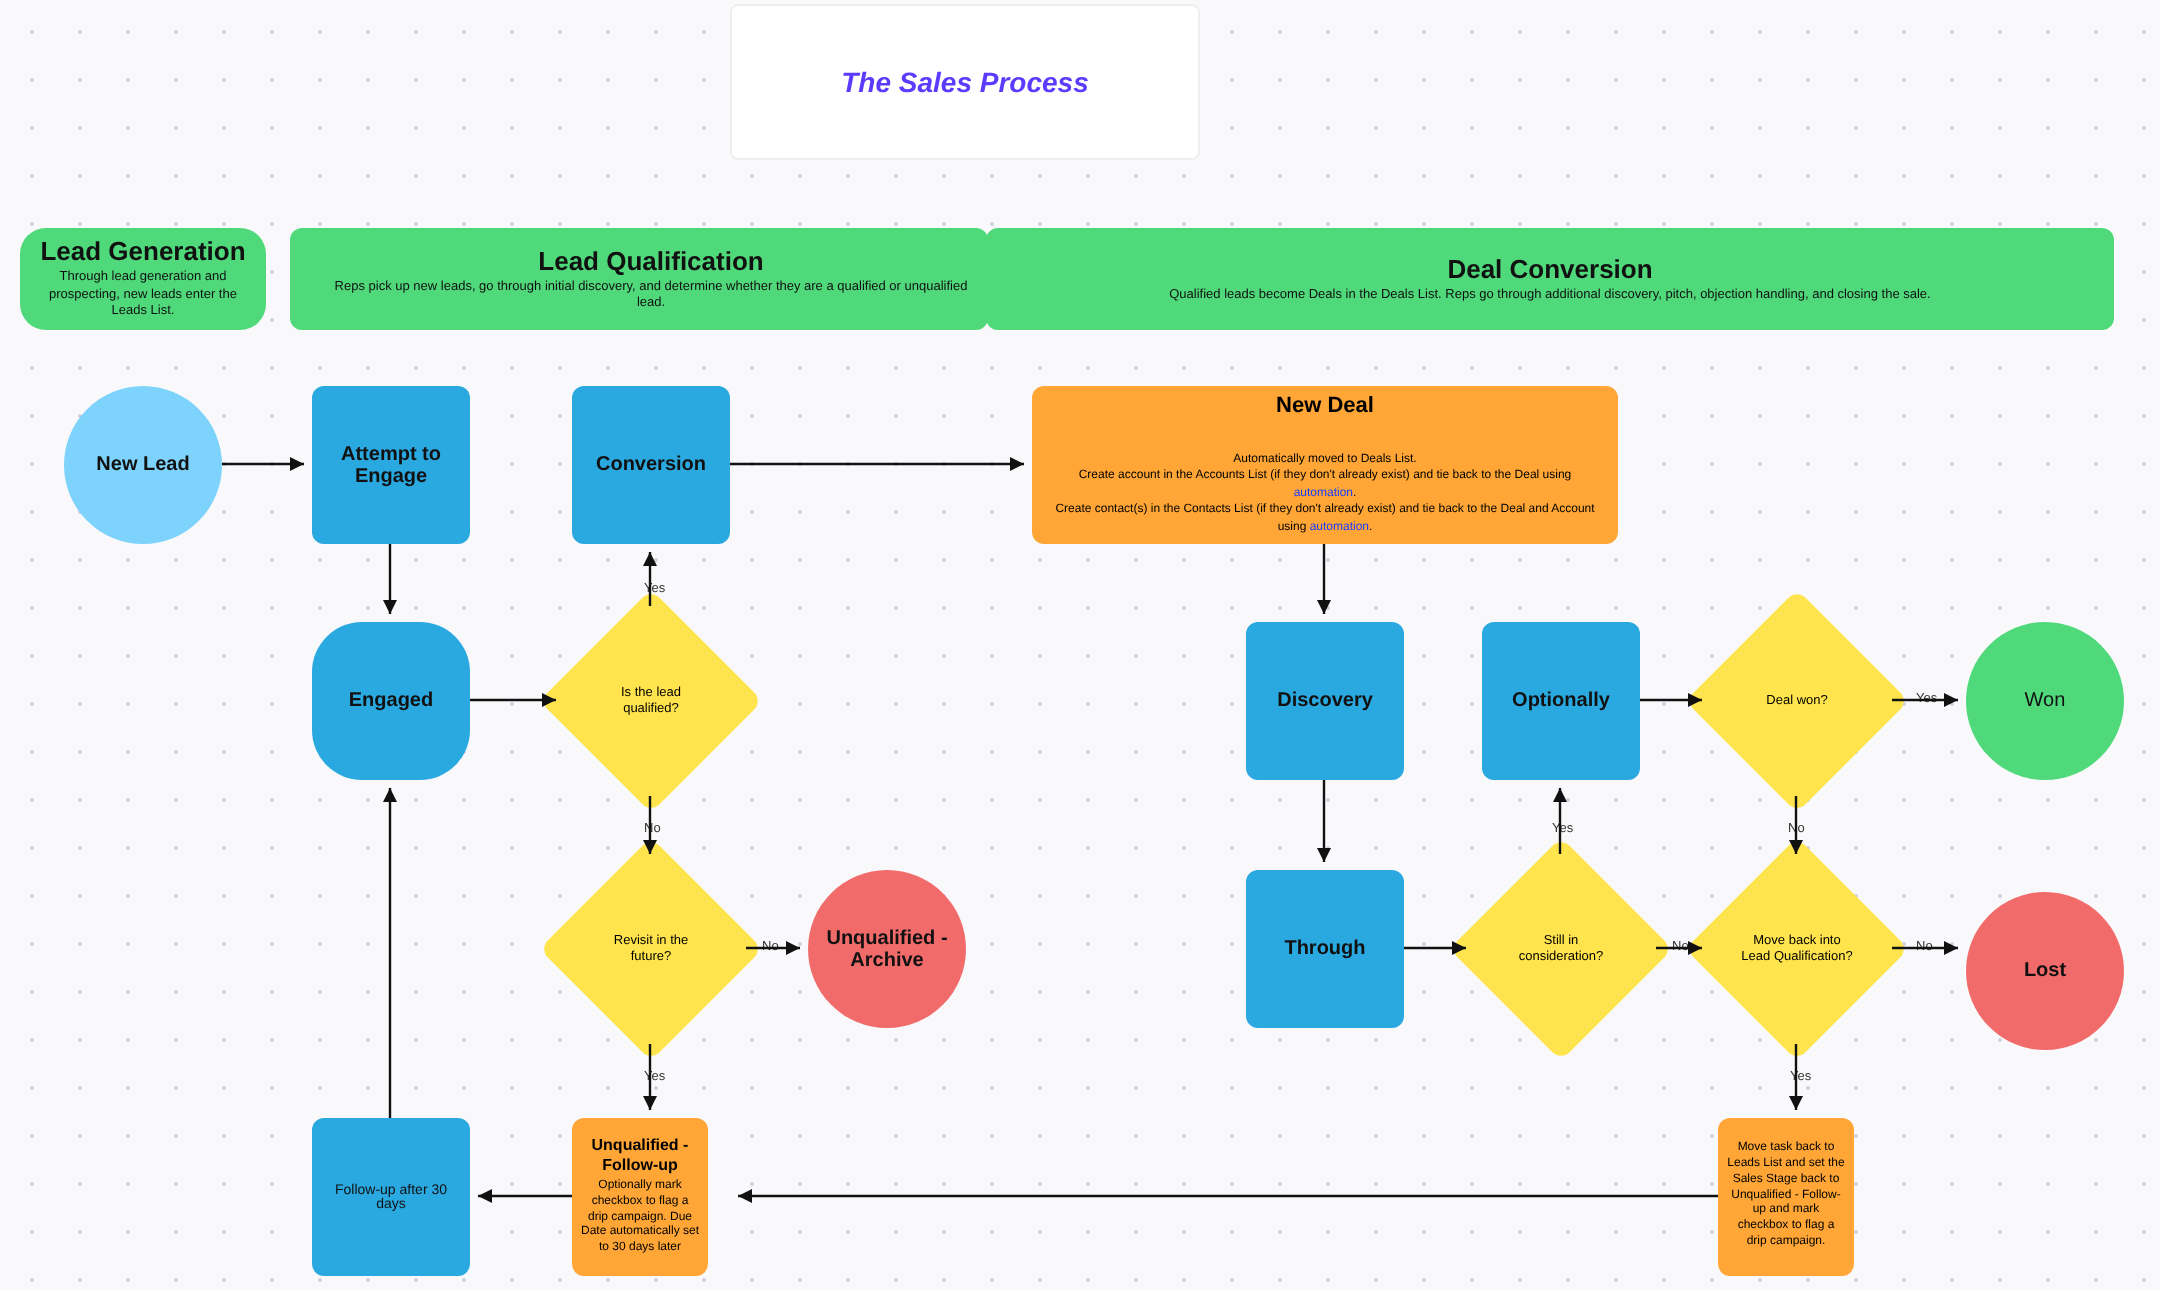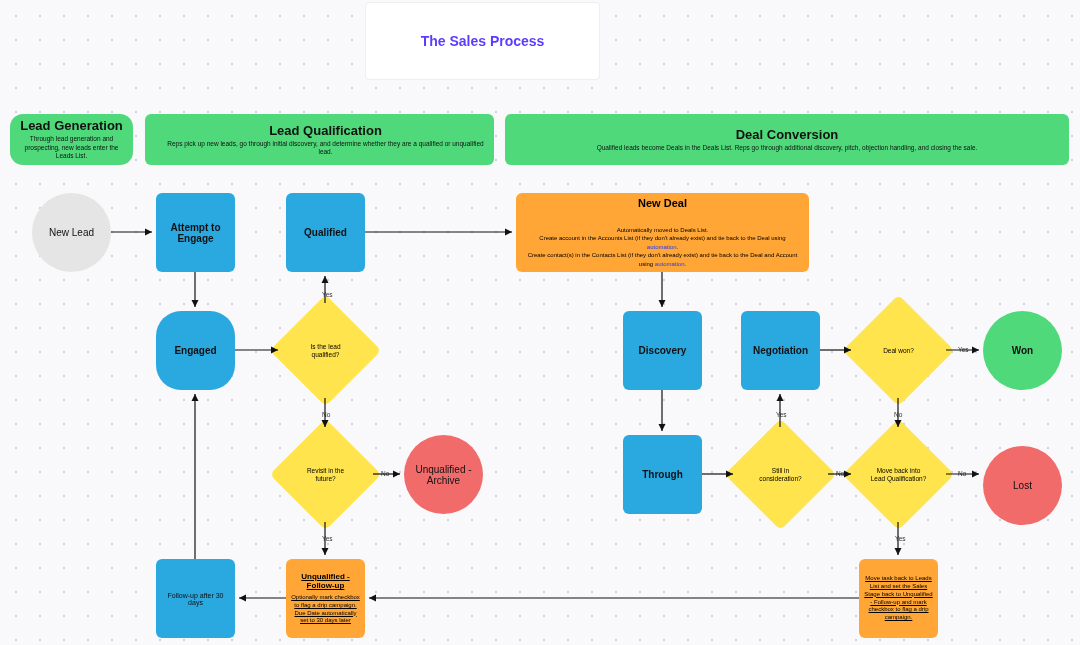--- a/index.html
+++ b/index.html
@@ -21,20 +21,21 @@
   .title-card {
     position: absolute;
     left: 365px; top: 2px;
     width: 235px; height: 78px;
     background: #fff;
     border: 1px solid #eee;
     border-radius: 4px;
     display: flex; align-items: center; justify-content: center;
     font-weight: 700; font-size: 14px;
     color: #5b3cff;
+    font-style: italic;
   }
   .header-bar {
     position: absolute;
     height: 51px;
     border-radius: 6px;
     display: flex; flex-direction: column;
     align-items: center; justify-content: center;
     text-align: center;
     padding: 4px 8px;
   }
@@ -52,23 +53,23 @@
   }
   .sq-blue {
     width: 79px; height: 79px;
     background: #2aa8e0;
     border-radius: 6px;
     font-weight: 600;
   }
   .circle {
     border-radius: 50%;
   }
-  .c-gray { width: 79px; height: 79px; background: #e5e5e5; color:#111; font-weight:400;}
-  .c-red  { width: 79px; height: 79px; background: #f26b6b; font-weight:400;}
-  .c-green{ width: 79px; height: 79px; background: #4fd97a; font-weight:700;}
+  .c-gray { width: 79px; height: 79px; background: #7dd3fc; color:#111; font-weight:700;}
+  .c-red  { width: 79px; height: 79px; background: #f26b6b; font-weight:700;}
+  .c-green{ width: 79px; height: 79px; background: #4fd97a; font-weight:400;}
   .diamond {
     width: 79px; height: 79px;
     position: absolute;
   }
   .diamond .shape {
     position: absolute; inset: 0;
     background: #ffe44d;
     transform: rotate(45deg);
     border-radius: 6px;
   }
@@ -89,28 +90,27 @@
     display: flex; flex-direction: column;
     align-items: center; justify-content: center;
     text-align: center;
     gap: 13px;
   }
   .new-deal .t { font-weight: 700; font-size: 11px; margin-bottom: 4px; }
   .new-deal .s { font-size: 6px; line-height: 1.4; }
   .new-deal .s a { color: #1a3cff; text-decoration: none; }
   .orange-box {
     position: absolute;
-    width: 79px; height: 79px;
+    width: 68px; height: 79px;
     background: #ffa636;
     border-radius: 6px;
     display: flex; flex-direction: column;
     align-items: center; justify-content: center;
     text-align: center;
     padding: 4px;
-    text-decoration: underline;
   }
   .orange-box .t { font-weight: 700; font-size: 8px; line-height:1.2; }
   .orange-box .s { font-size: 6px; line-height: 1.3; margin-top: 3px; }
   .edge-label {
     position: absolute;
     font-size: 6.5px;
     color: #333;
     background: transparent;
   }
   svg.arrows {
@@ -128,44 +128,44 @@
 <div class="title-card">The Sales Process</div>
 
 <div class="header-bar header-green" style="left:10px; top:114px; width:123px;border-radius:13px;">
   <div class="header-title">Lead Generation</div>
   <div class="header-sub">Through lead generation and prospecting, new leads enter the Leads List.</div>
 </div>
 <div class="header-bar header-green" style="left:145px; top:114px; width:349px;padding-left:20px;">
   <div class="header-title">Lead Qualification</div>
   <div class="header-sub">Reps pick up new leads, go through initial discovery, and determine whether they are a qualified or unqualified lead.</div>
 </div>
-<div class="header-bar header-green" style="left:505px; top:114px; width:564px;">
+<div class="header-bar header-green" style="left:493px; top:114px; width:564px;">
   <div class="header-title">Deal Conversion</div>
   <div class="header-sub">Qualified leads become Deals in the Deals List. Reps go through additional discovery, pitch, objection handling, and closing the sale.</div>
 </div>
 
 <div class="node circle c-gray" style="left:32px; top:193px;">New Lead</div>
 <div class="node sq-blue" style="left:156px; top:193px;">Attempt to Engage</div>
-<div class="node sq-blue" style="left:286px; top:193px;">Qualified</div>
+<div class="node sq-blue" style="left:286px; top:193px;">Conversion</div>
 <div class="new-deal" style="left:516px; top:193px;">
   <div class="t">New Deal</div>
   <div class="s">
     <span>Automatically moved to Deals List.</span><br>
     <span>Create account in the Accounts List (if they don't already exist) and tie back to the Deal using </span><a href="#">automation</a><span>.</span><br>
     <span>Create contact(s) in the Contacts List (if they don't already exist) and tie back to the Deal and Account using </span><a href="#">automation</a><span>.</span>
   </div>
 </div>
 
 <div class="node sq-blue" style="left:156px; top:311px;border-radius:25px;">Engaged</div>
 <div class="diamond" style="left:286px; top:311px;">
   <div class="shape"></div>
   <div class="label">Is the lead qualified?</div>
 </div>
 <div class="node sq-blue" style="left:623px; top:311px;text-align:right;">Discovery</div>
-<div class="node sq-blue" style="left:741px; top:311px;">Negotiation</div>
+<div class="node sq-blue" style="left:741px; top:311px;">Optionally</div>
 <div class="diamond" style="left:859px; top:311px;">
   <div class="shape"></div>
   <div class="label">Deal won?</div>
 </div>
 <div class="node circle c-green" style="left:983px; top:311px;">Won</div>
 
 <div class="diamond" style="left:286px; top:435px;">
   <div class="shape"></div>
   <div class="label">Revisit in the future?</div>
 </div>

